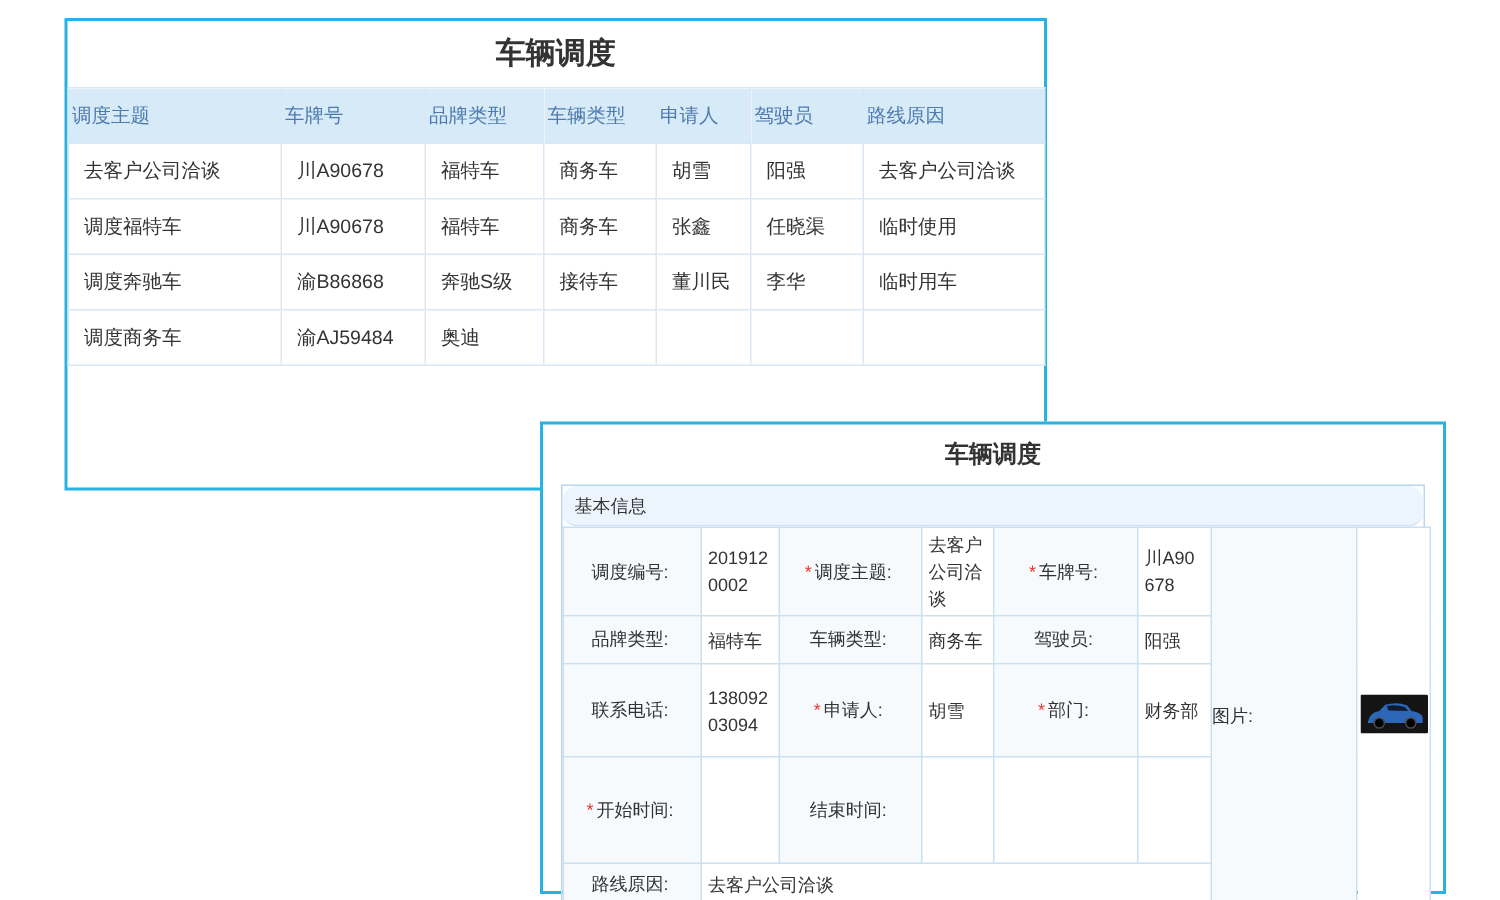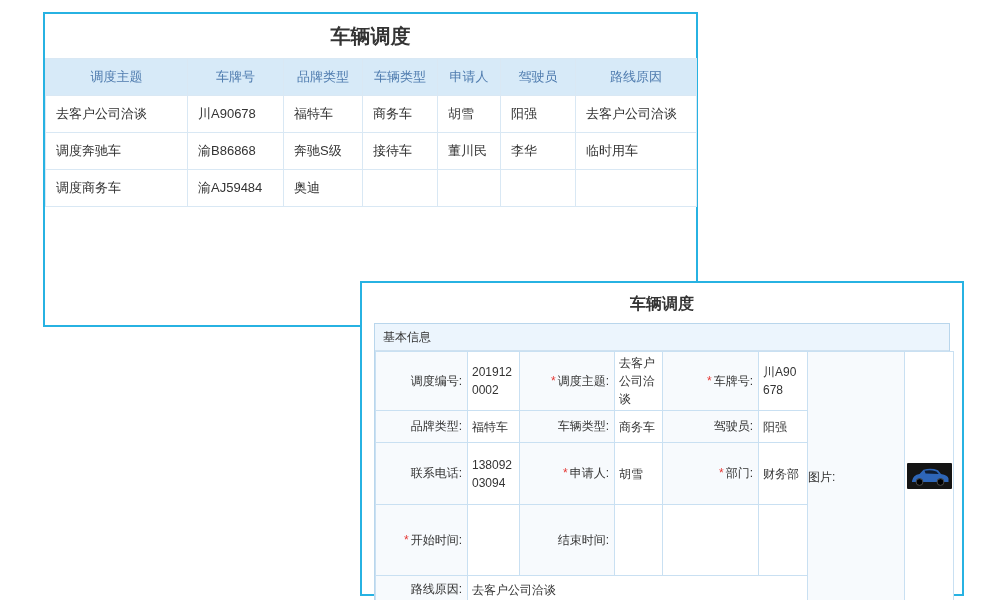--- a/index.html
+++ b/index.html
@@ -14,48 +14,49 @@
   .list-title{
     height:44px; line-height:44px; text-align:center;
     font-size:20px; font-weight:bold; color:#333;
   }
   table.dispatch{ border-collapse:collapse; width:100%; table-layout:fixed; }
   table.dispatch th, table.dispatch td{
     border:1px solid #d9e8f4; height:37px; font-size:13px;
     padding:0 6px 0 10px; overflow:hidden; white-space:nowrap;
   }
   table.dispatch th{
-    background:#d7eaf8; color:#4e7bae; font-weight:normal; text-align:center;
+    background:#d7eaf8; color:#4e7bae; font-weight:normal; text-align:left;
     padding:0 2px;
   }
   table.dispatch td{ color:#333; text-align:left; background:#fff; }
   td.link{ color:#3f95e4; cursor:pointer; }
 
   
   .panel-detail{
     position:absolute; left:360px; top:281px; width:604px; height:315px;
     background:#fff; border:2px solid #27b2e2; z-index:2;
   }
   .detail-title{
     height:40px; line-height:42px; text-align:center;
     font-size:16px; font-weight:bold; color:#333;
   }
   .form-wrap{ margin:0 12px; border:1px solid #b9d6ec; }
   .info-bar{
     height:27px; line-height:26px; background:#ecf5fd;
     border-bottom:1px solid #cfe1f0; font-size:12px; color:#333;
     padding-left:8px;
+    border-radius:10px;
   }
   table.detail-form{ border-collapse:collapse; width:100%; table-layout:fixed; }
   table.detail-form td{
     border:1px solid #c9e0f2; font-size:12px; color:#333;
     vertical-align:middle; overflow:hidden;
   }
   td.f-label{
-    text-align:right; padding:2px 5px 2px 2px; background:#f7fafd;
+    text-align:center; padding:2px 5px 2px 2px; background:#f7fafd;
     white-space:nowrap;
   }
   td.f-value{ text-align:left; padding:2px 4px; word-break:break-all;
               line-height:1.5; background:#fff; }
   .req{ color:#e53935; margin-right:2px; font-size:12px; }
   td.pic-label{ text-align:left; padding-right:6px; background:#f7fafd; }
   td.pic-cell{ vertical-align:top; padding:3px 2px; background:#fff; }
 </style>
 </head>
 <body>
@@ -83,20 +84,29 @@
       <th>路线原因</th>
     </tr>
     <tr>
       <td class="link">去客户公司洽谈</td>
       <td class="link">川A90678</td>
       <td>福特车</td>
       <td>商务车</td>
       <td>胡雪</td>
       <td class="link">阳强</td>
       <td>去客户公司洽谈</td>
+    </tr>
+    <tr>
+      <td class="link">调度福特车</td>
+      <td class="link">川A90678</td>
+      <td>福特车</td>
+      <td>商务车</td>
+      <td>张鑫</td>
+      <td class="link">任晓渠</td>
+      <td>临时使用</td>
     </tr>
     <tr>
       <td class="link">调度奔驰车</td>
       <td class="link">渝B86868</td>
       <td>奔驰S级</td>
       <td>接待车</td>
       <td>董川民</td>
       <td class="link">李华</td>
       <td>临时用车</td>
     </tr>

